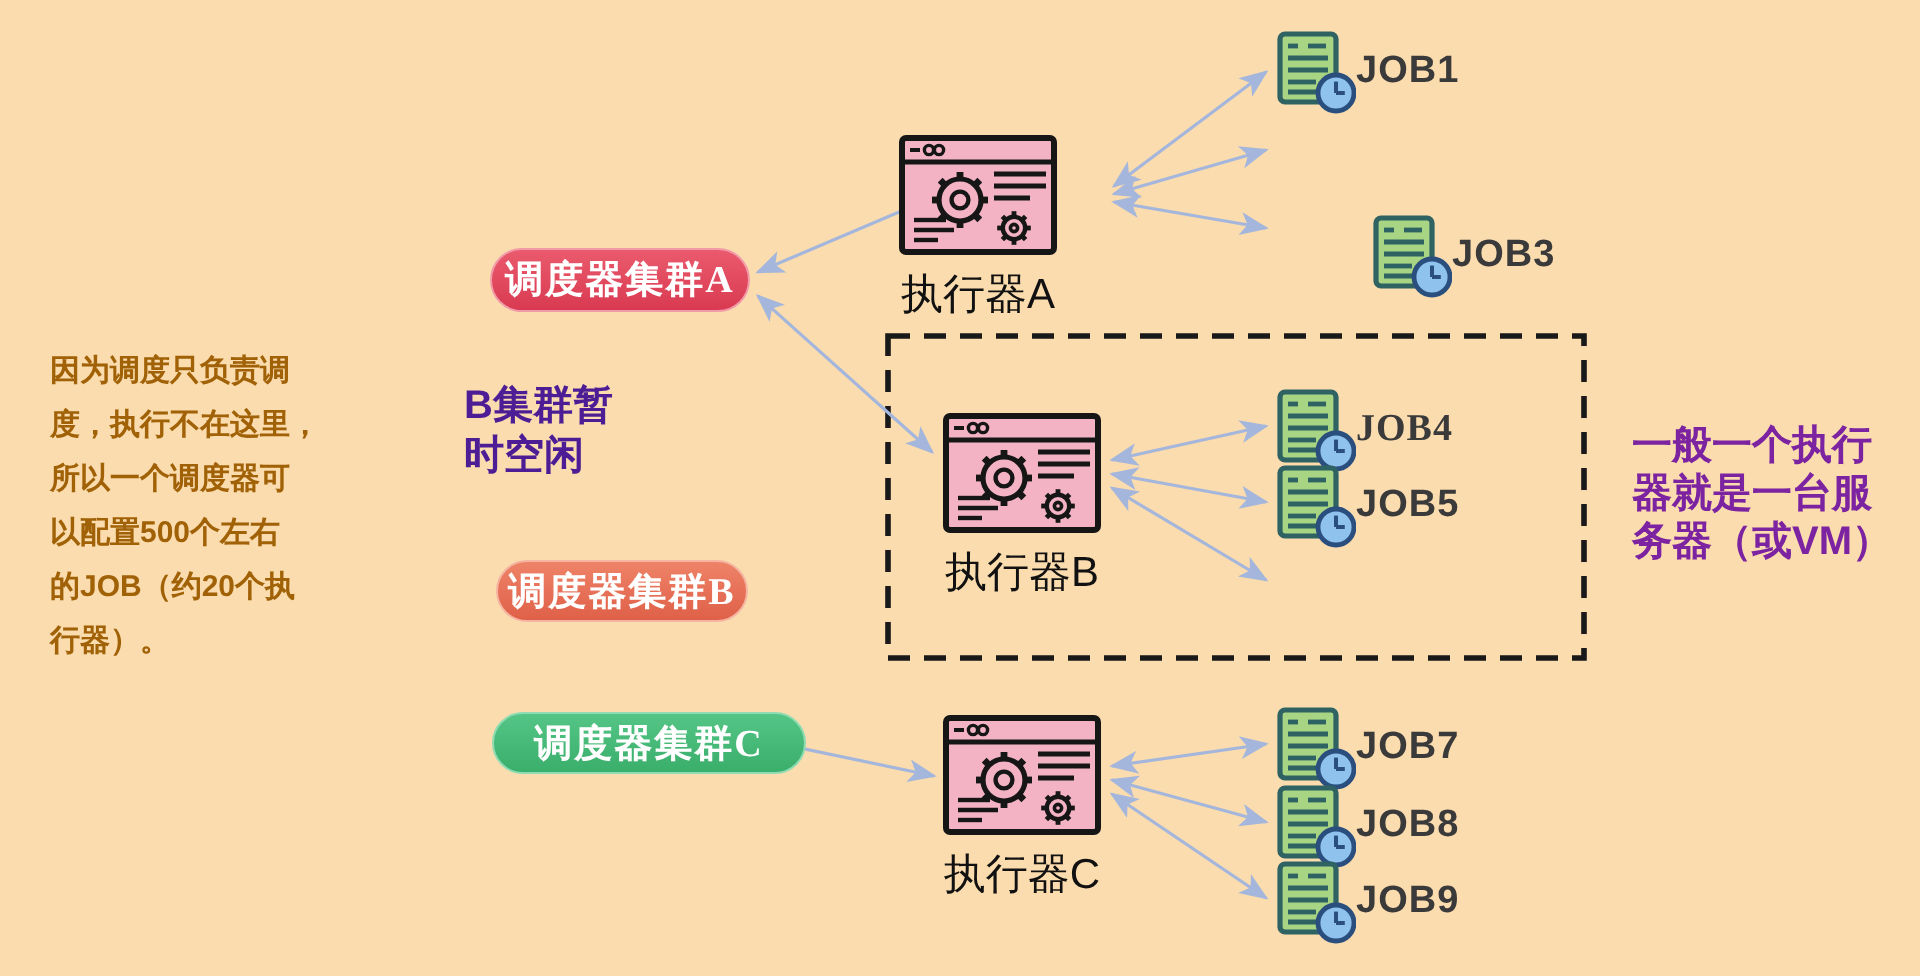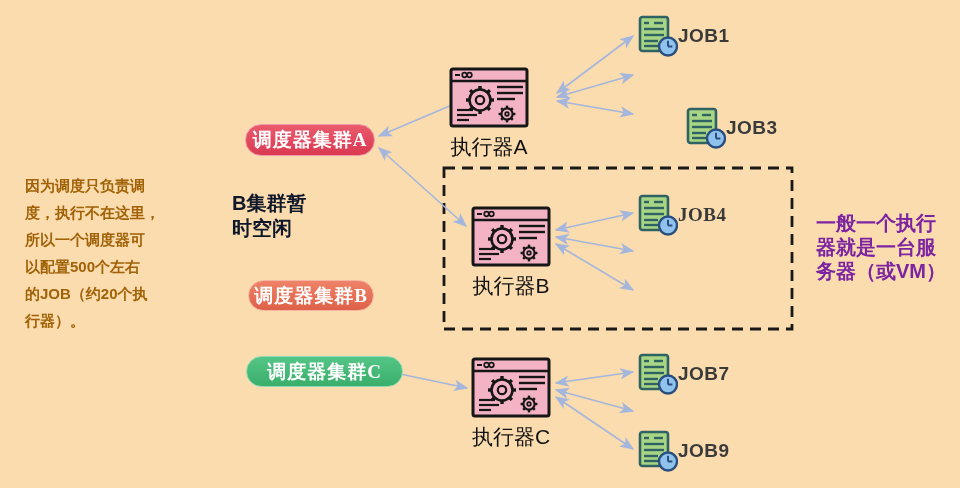--- a/index.html
+++ b/index.html
@@ -7,21 +7,21 @@
     position:relative;
     width:960px;height:488px;
     background:#FBDCAE;
     overflow:hidden;
     font-family:"Liberation Sans", sans-serif;
   }
   #overlay{position:absolute;left:0;top:0;pointer-events:none;}
   .conn{stroke:#A4B6DC;stroke-width:1.6;fill:none;}
   .note{position:absolute;white-space:pre-line;}
   #left-note{left:25px;top:172px;width:210px;font-size:15px;line-height:27px;font-weight:600;color:#a16207;}
-  #b-idle-note{left:232px;top:191px;width:110px;font-size:20px;line-height:25px;font-weight:600;color:#0f172a;}
+  #b-idle-note{left:232px;top:191px;width:110px;font-size:20px;line-height:25px;font-weight:600;color:#4c1d95;}
   #right-note{left:816px;top:211px;width:150px;font-size:20px;line-height:24px;font-weight:600;color:#7B23A0;}
   .sched{
     position:absolute;display:flex;align-items:center;justify-content:center;
     color:#FFFFFF;font-size:19px;font-weight:700;letter-spacing:1px;
     border-radius:16px;box-sizing:border-box;font-family:Liberation Serif, serif;
   }
   #sched-a{left:245px;top:124px;width:130px;height:32px;background:linear-gradient(#EA5A6D,#D93A51);border:1px solid #F19AA8;}
   #sched-b{left:248px;top:256px;width:126px;height:31px;background:linear-gradient(#EE8368,#DF6048);border:1px solid #F5B5A2;margin-top:24px;}
   #sched-c{left:246px;top:356px;width:157px;height:31px;background:linear-gradient(#54C586,#3AAE6B);border:1px solid #90DCB2;}
   .exec{position:absolute;width:80px;}
@@ -179,26 +179,38 @@
         <use href="#job-icon-shape"></use>
       </svg>
     <span class="job-label">JOB3</span>
   </div>
   <div class="job-row" id="job-4">
     <svg class="icon" width="40" height="42">
         <use href="#job-icon-shape"></use>
       </svg>
     <span class="job-label">JOB4</span>
   </div>
+  <div class="job-row" id="job-5">
+    <svg class="icon" width="40" height="42">
+        <use href="#job-icon-shape"></use>
+      </svg>
+    <span class="job-label">JOB5</span>
+  </div>
   <div class="job-row" id="job-7">
     <svg class="icon" width="40" height="42">
         <use href="#job-icon-shape"></use>
       </svg>
     <span class="job-label">JOB7</span>
   </div>
+  <div class="job-row" id="job-8">
+    <svg class="icon" width="40" height="42">
+        <use href="#job-icon-shape"></use>
+      </svg>
+    <span class="job-label">JOB8</span>
+  </div>
   <div class="job-row" id="job-9">
     <svg class="icon" width="40" height="42">
         <use href="#job-icon-shape"></use>
       </svg>
     <span class="job-label">JOB9</span>
   </div>
 
 </div>
 
 </body></html>

